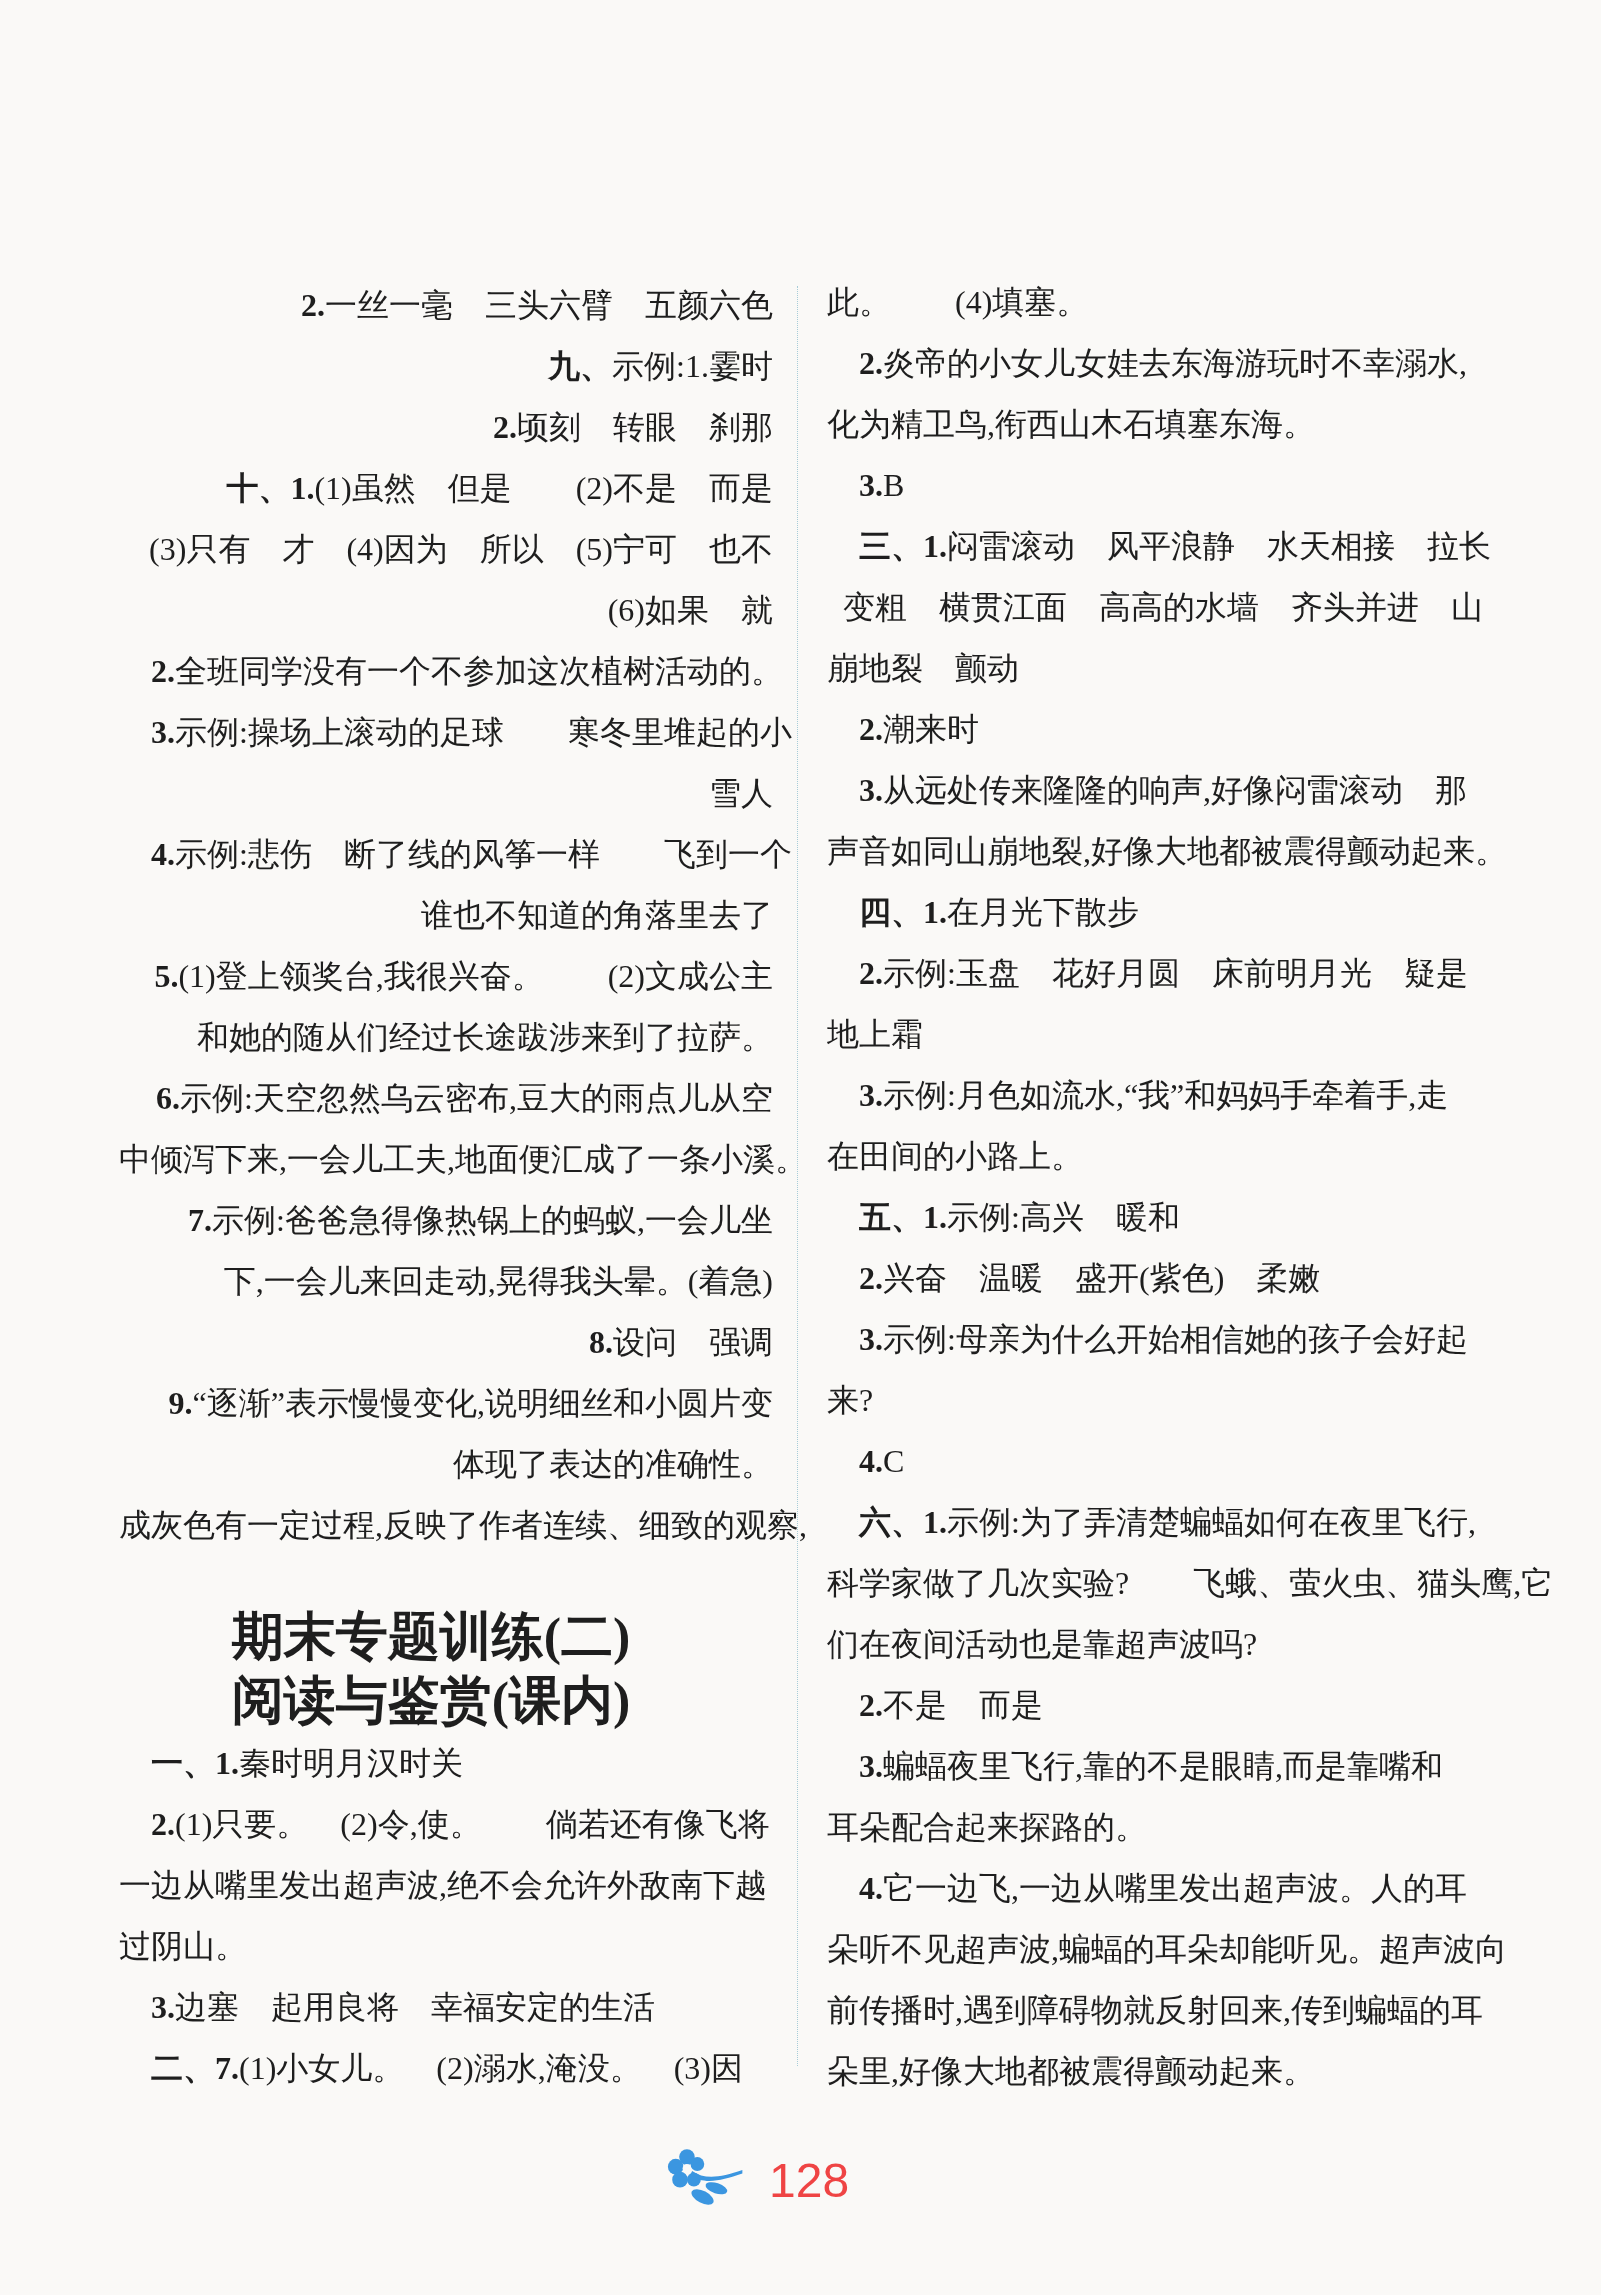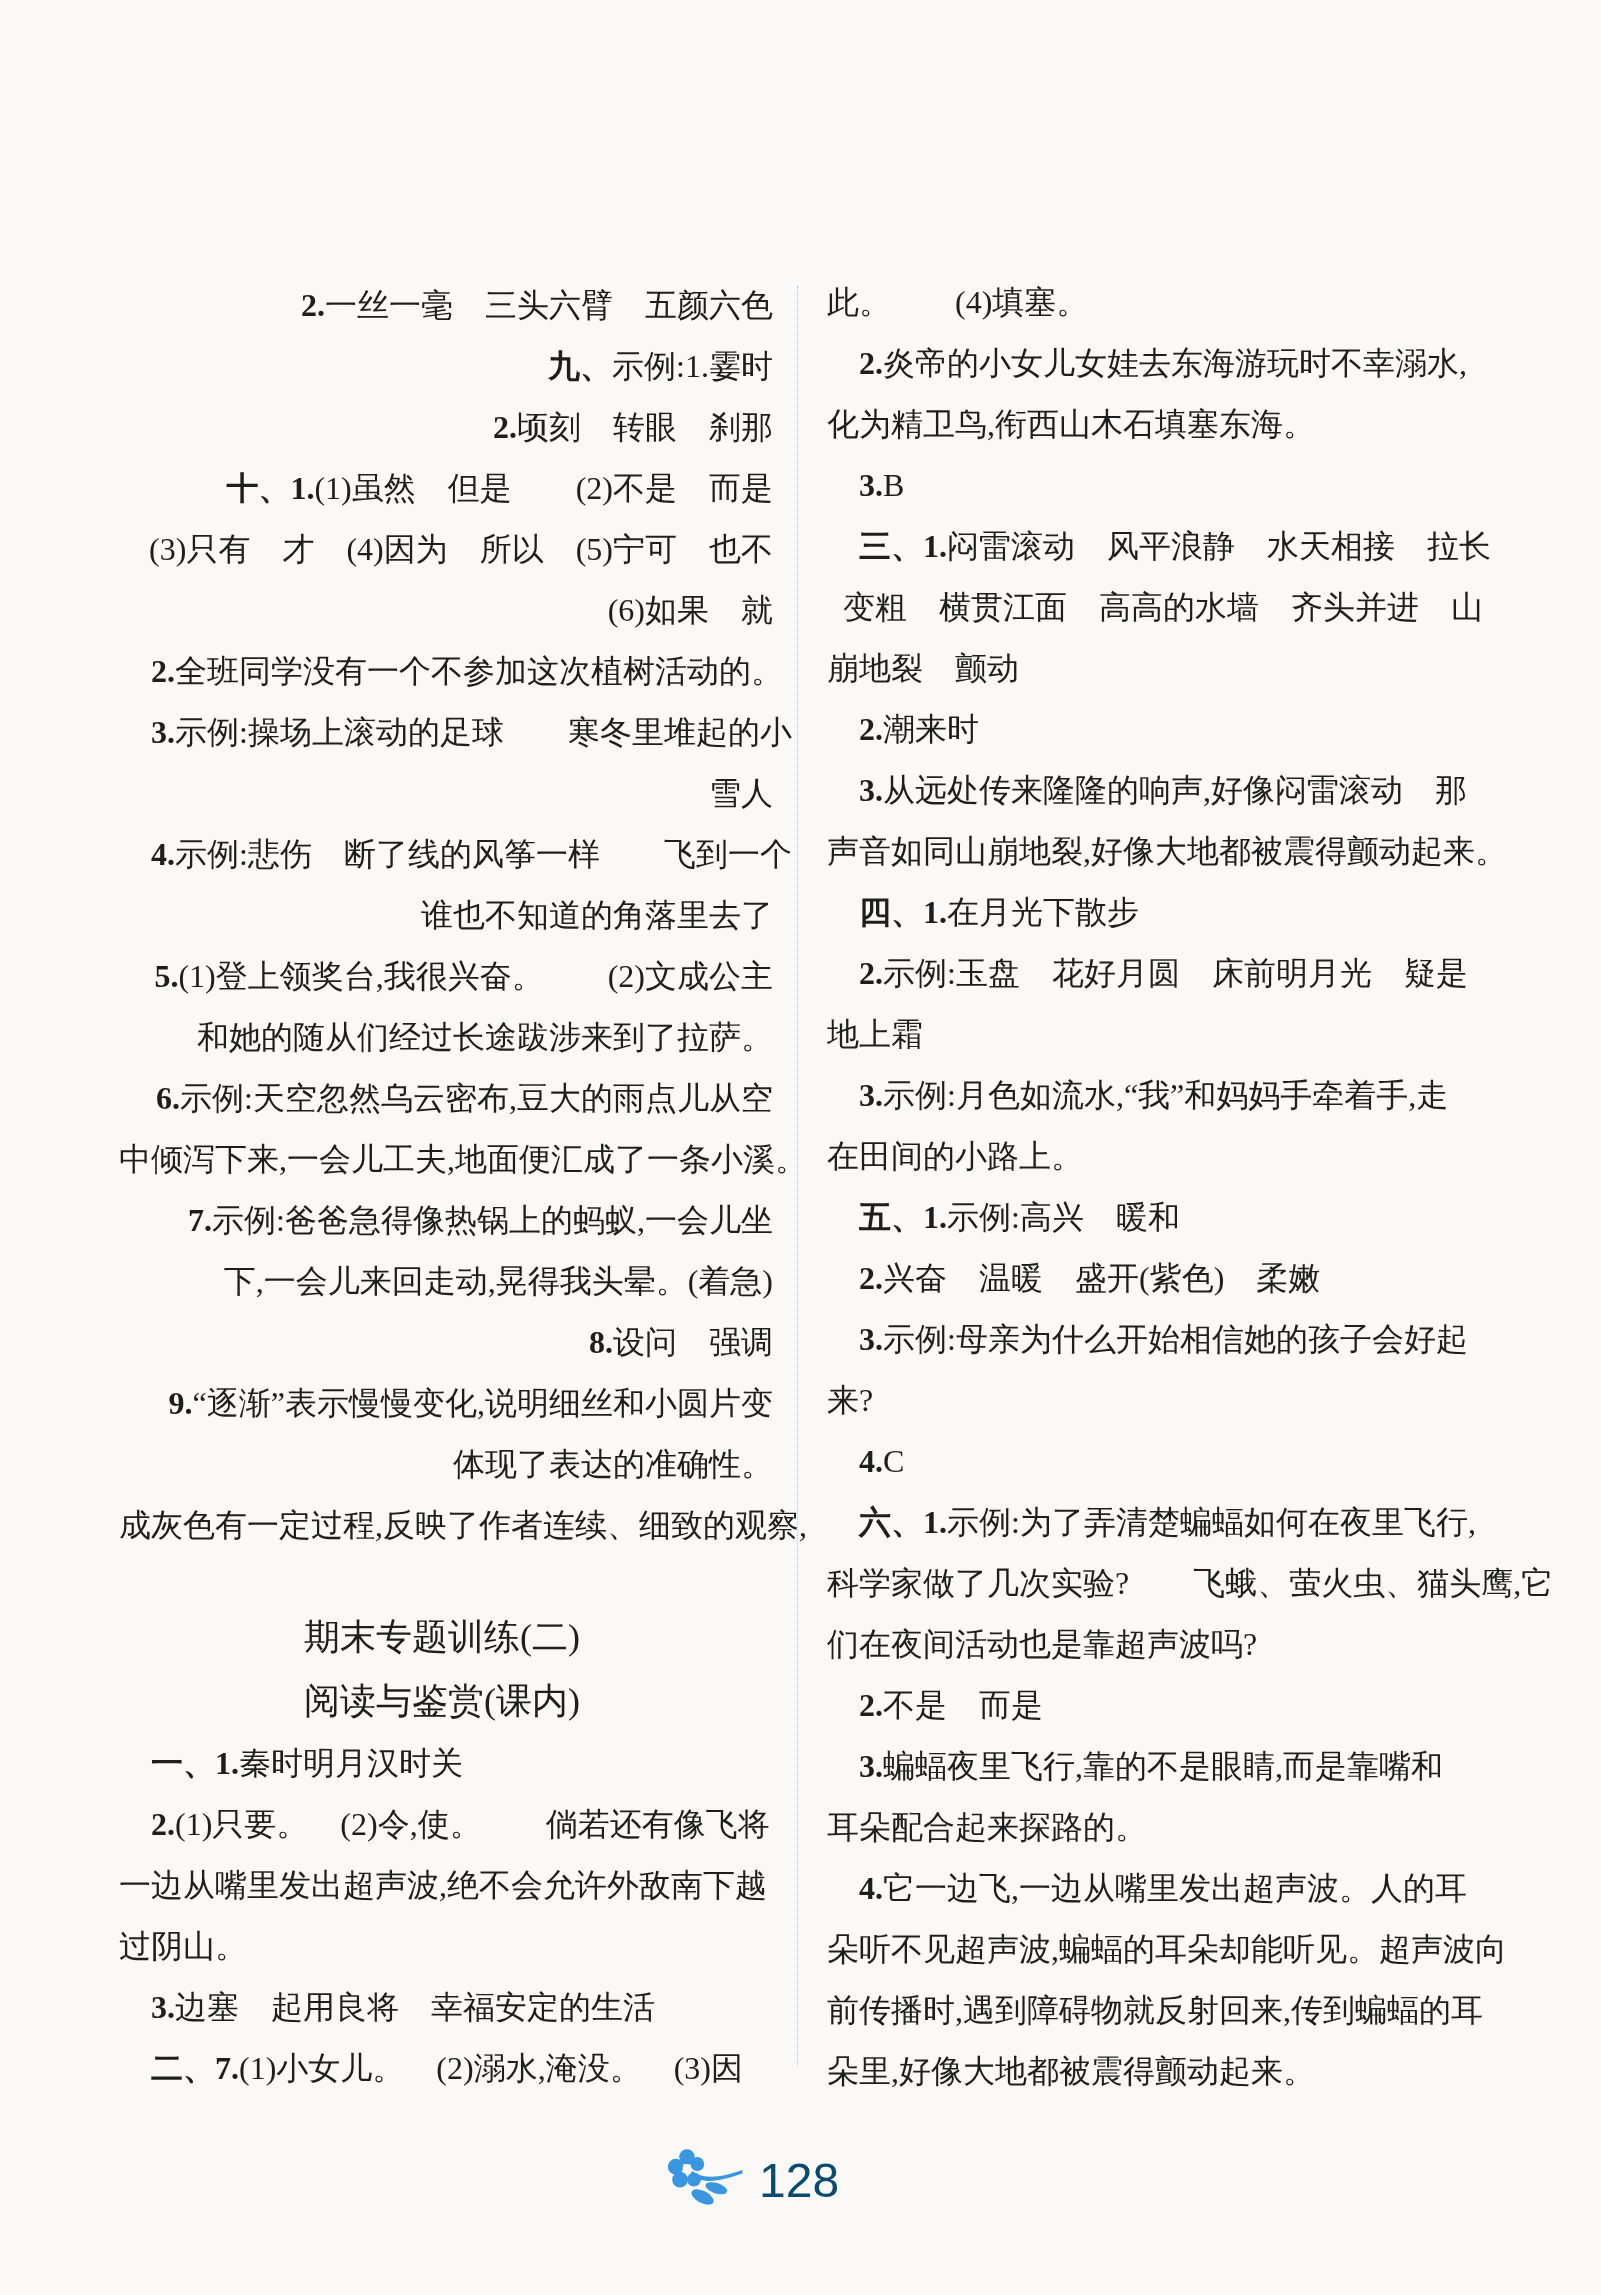--- a/index.html
+++ b/index.html
@@ -16,43 +16,43 @@
   .line{
     height:61px;
     line-height:61px;
     font-size:32px;
     white-space:pre;
     letter-spacing:0px;
   }
   .line b{font-weight:bold;}
   .heading{
     position:absolute;
-    left:115px;width:654px;height:68px;
+    left:104px;width:654px;height:68px;
     line-height:68px;
     text-align:center;
-    font-size:36px;
-    font-weight:normal;
+    font-size:52px;
+    font-weight:bold;
     white-space:pre;
   }
   .divider{
     position:absolute;
     left:797px;top:286px;height:1780px;width:0;
     border-left:1.7px dotted #a7ccd8;
   }
   .footer{
     position:absolute;
     left:666px;top:2145px;
     display:flex;align-items:center;
   }
   .flower{width:80px;height:71px;}
   .page-number{
     font-family:"Liberation Sans", sans-serif;
     font-size:48px;
-    color:#0c4a6e;
-    margin-left:13px;
+    color:#ef4444;
+    margin-left:23px;
     line-height:71px;
   }
 </style>
 </head>
 <body>
 
 <div class="page">
 
   <div class="col" style="left:119px;top:275px;width:654px;text-align:right;">
       <div class="line">　<b>2.</b>一丝一毫　三头六臂　五颜六色</div>

